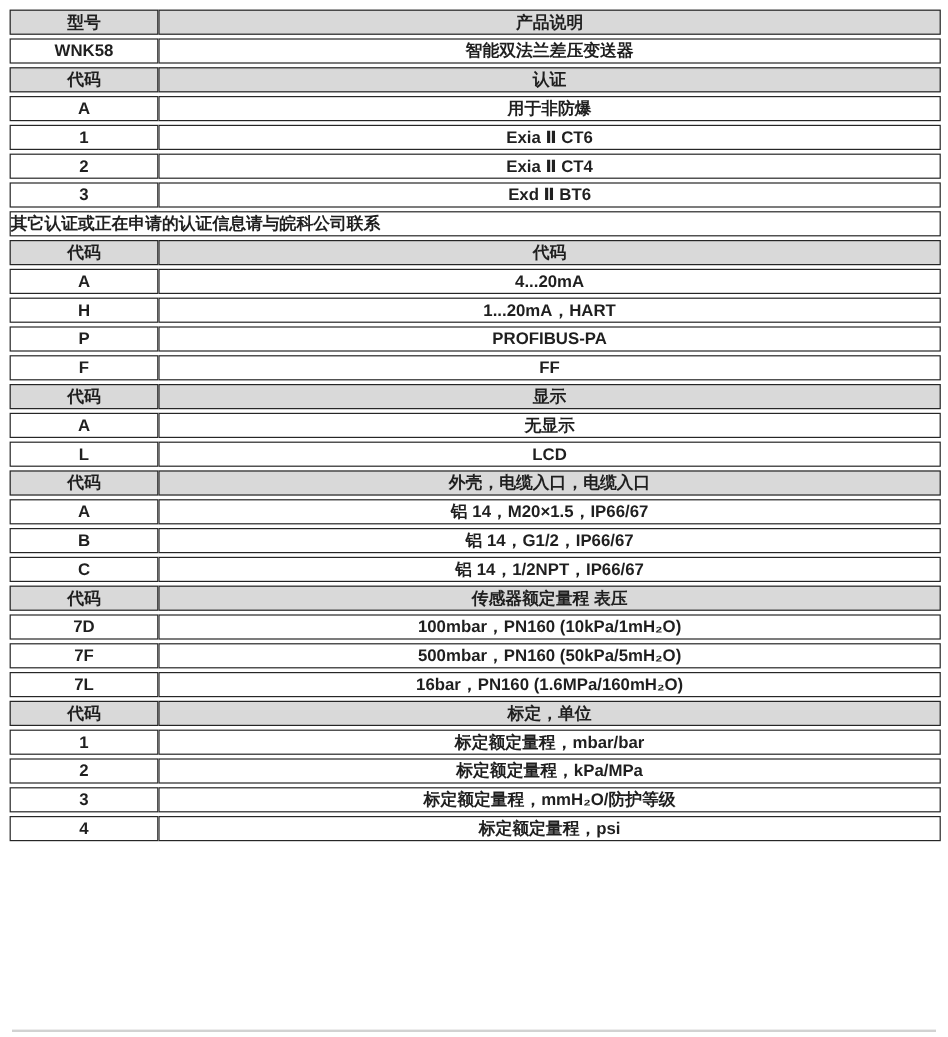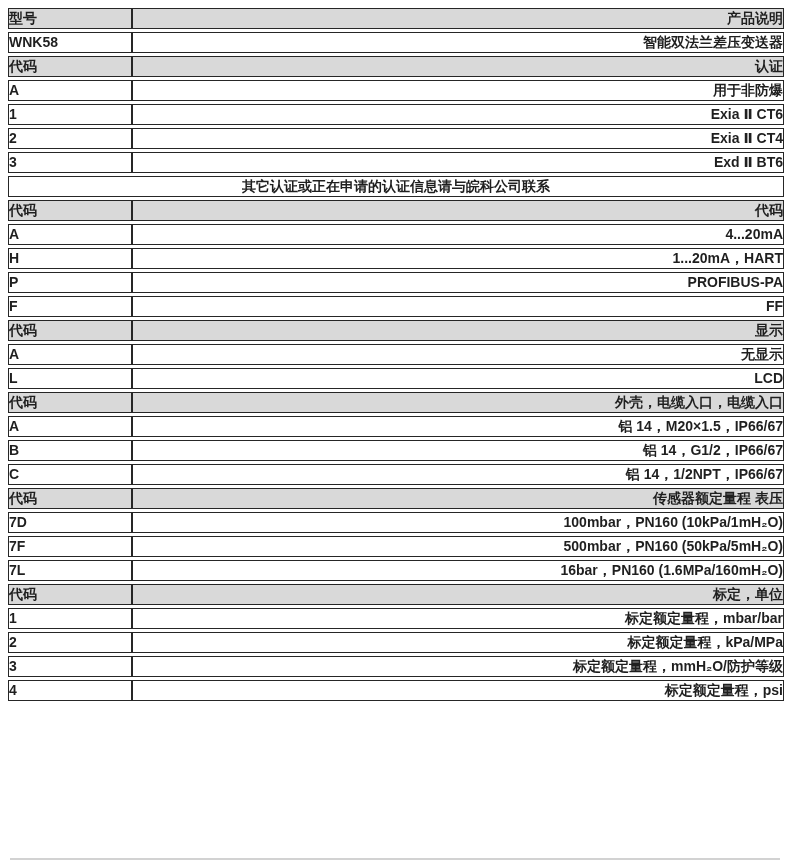--- a/index.html
+++ b/index.html
@@ -42,32 +42,33 @@
     font-weight: bold;
     color: var(--text-color);
     background: var(--row-bg);
     white-space: nowrap;
     overflow: hidden;
     vertical-align: middle;
     line-height: 1.2;
   }
   td.code-cell {
     width: 124px;
+    text-align: center;
     border-right-width: 1px;
   }
   td.desc-cell {
-    text-align: right;
+    text-align: center;
     padding-left: 10px;
     border-left-width: 1px;
   }
   tr.row-header td {
     background: var(--header-bg);
   }
   td.note-cell {
-    text-align: center;
+    text-align: left;
     padding-left: 5px;
   }
   .bottom-shadow {
     position: absolute;
     left: 10px;
     top: 858px;
     width: 770px;
     height: 2px;
     background: #d2d2d2;
   }

